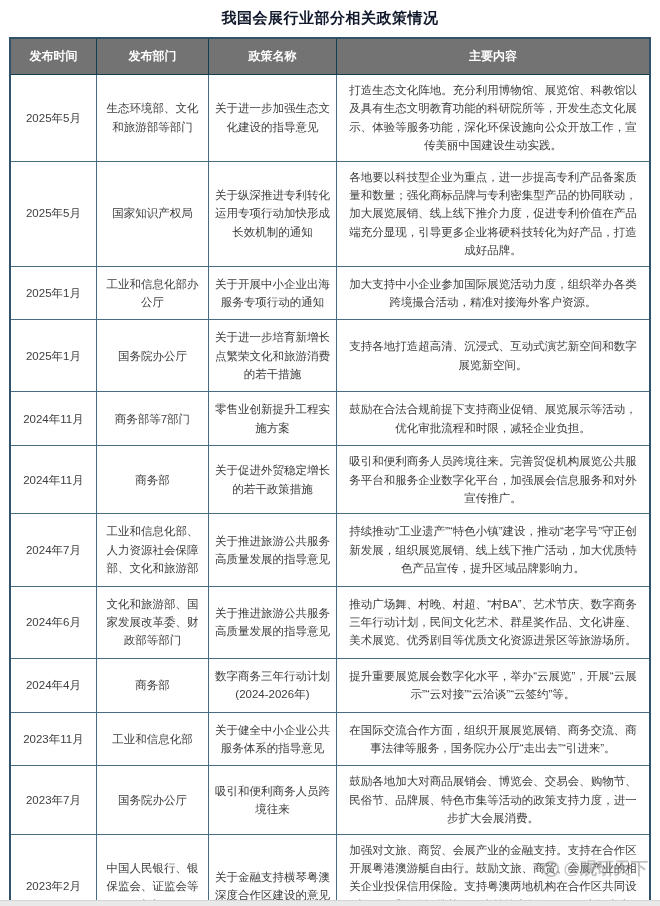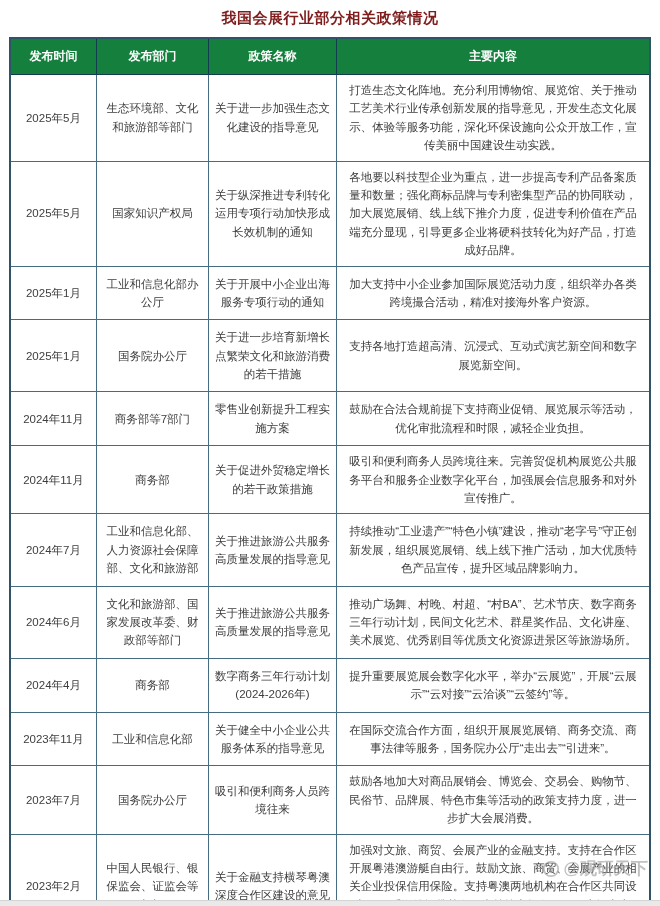--- a/index.html
+++ b/index.html
@@ -7,40 +7,40 @@
   body {
     font-family: "Liberation Sans", "DejaVu Sans", sans-serif;
     position: relative;
     width: 660px;
     height: 906px;
     overflow: hidden;
   }
   .page { position: relative; width: 660px; height: 906px; }
   .title {
     text-align: center;
-    color: #7f1d1d;
+    color: #0f172a;
     font-size: 15px;
     font-weight: bold;
     padding-top: 9px;
     padding-bottom: 9px;
     letter-spacing: 0.5px;
   }
   table.policy {
     width: 642px;
     margin: 0 auto;
     border-collapse: collapse;
     table-layout: fixed;
     border: 2px solid #2f5468;
   }
   col.c-date   { width: 13.5%; }
   col.c-dept   { width: 17.5%; }
   col.c-policy { width: 20%; }
   col.c-content{ width: 49%; }
   th {
-    background: #15803d;
+    background: #737373;
     color: #ffffff;
     font-size: 12px;
     font-weight: bold;
     padding: 9px 4px;
     border: 1px solid #123c50;
     text-align: center;
   }
   td {
     border: 1px solid #456c80;
     font-size: 11.5px;
@@ -99,21 +99,21 @@
         <th>发布部门</th>
         <th>政策名称</th>
         <th>主要内容</th>
       </tr>
     </thead>
     <tbody>
     <tr>
       <td class="cell-date">2025年5月</td>
       <td class="cell-dept">生态环境部、文化和旅游部等部门</td>
       <td class="cell-policy">关于进一步加强生态文化建设的指导意见</td>
-      <td class="cell-content">打造生态文化阵地。充分利用博物馆、展览馆、关于推动工艺美术行业传承创新发展的指导意见，开发生态文化展示、体验等服务功能，深化环保设施向公众开放工作，宣传美丽中国建设生动实践。</td>
+      <td class="cell-content">打造生态文化阵地。充分利用博物馆、展览馆、科教馆以及具有生态文明教育功能的科研院所等，开发生态文化展示、体验等服务功能，深化环保设施向公众开放工作，宣传美丽中国建设生动实践。</td>
     </tr>
 
     <tr>
       <td class="cell-date">2025年5月</td>
       <td class="cell-dept">国家知识产权局</td>
       <td class="cell-policy">关于纵深推进专利转化运用专项行动加快形成长效机制的通知</td>
       <td class="cell-content">各地要以科技型企业为重点，进一步提高专利产品备案质量和数量；强化商标品牌与专利密集型产品的协同联动，加大展览展销、线上线下推介力度，促进专利价值在产品端充分显现，引导更多企业将硬科技转化为好产品，打造成好品牌。</td>
     </tr>
 
 

